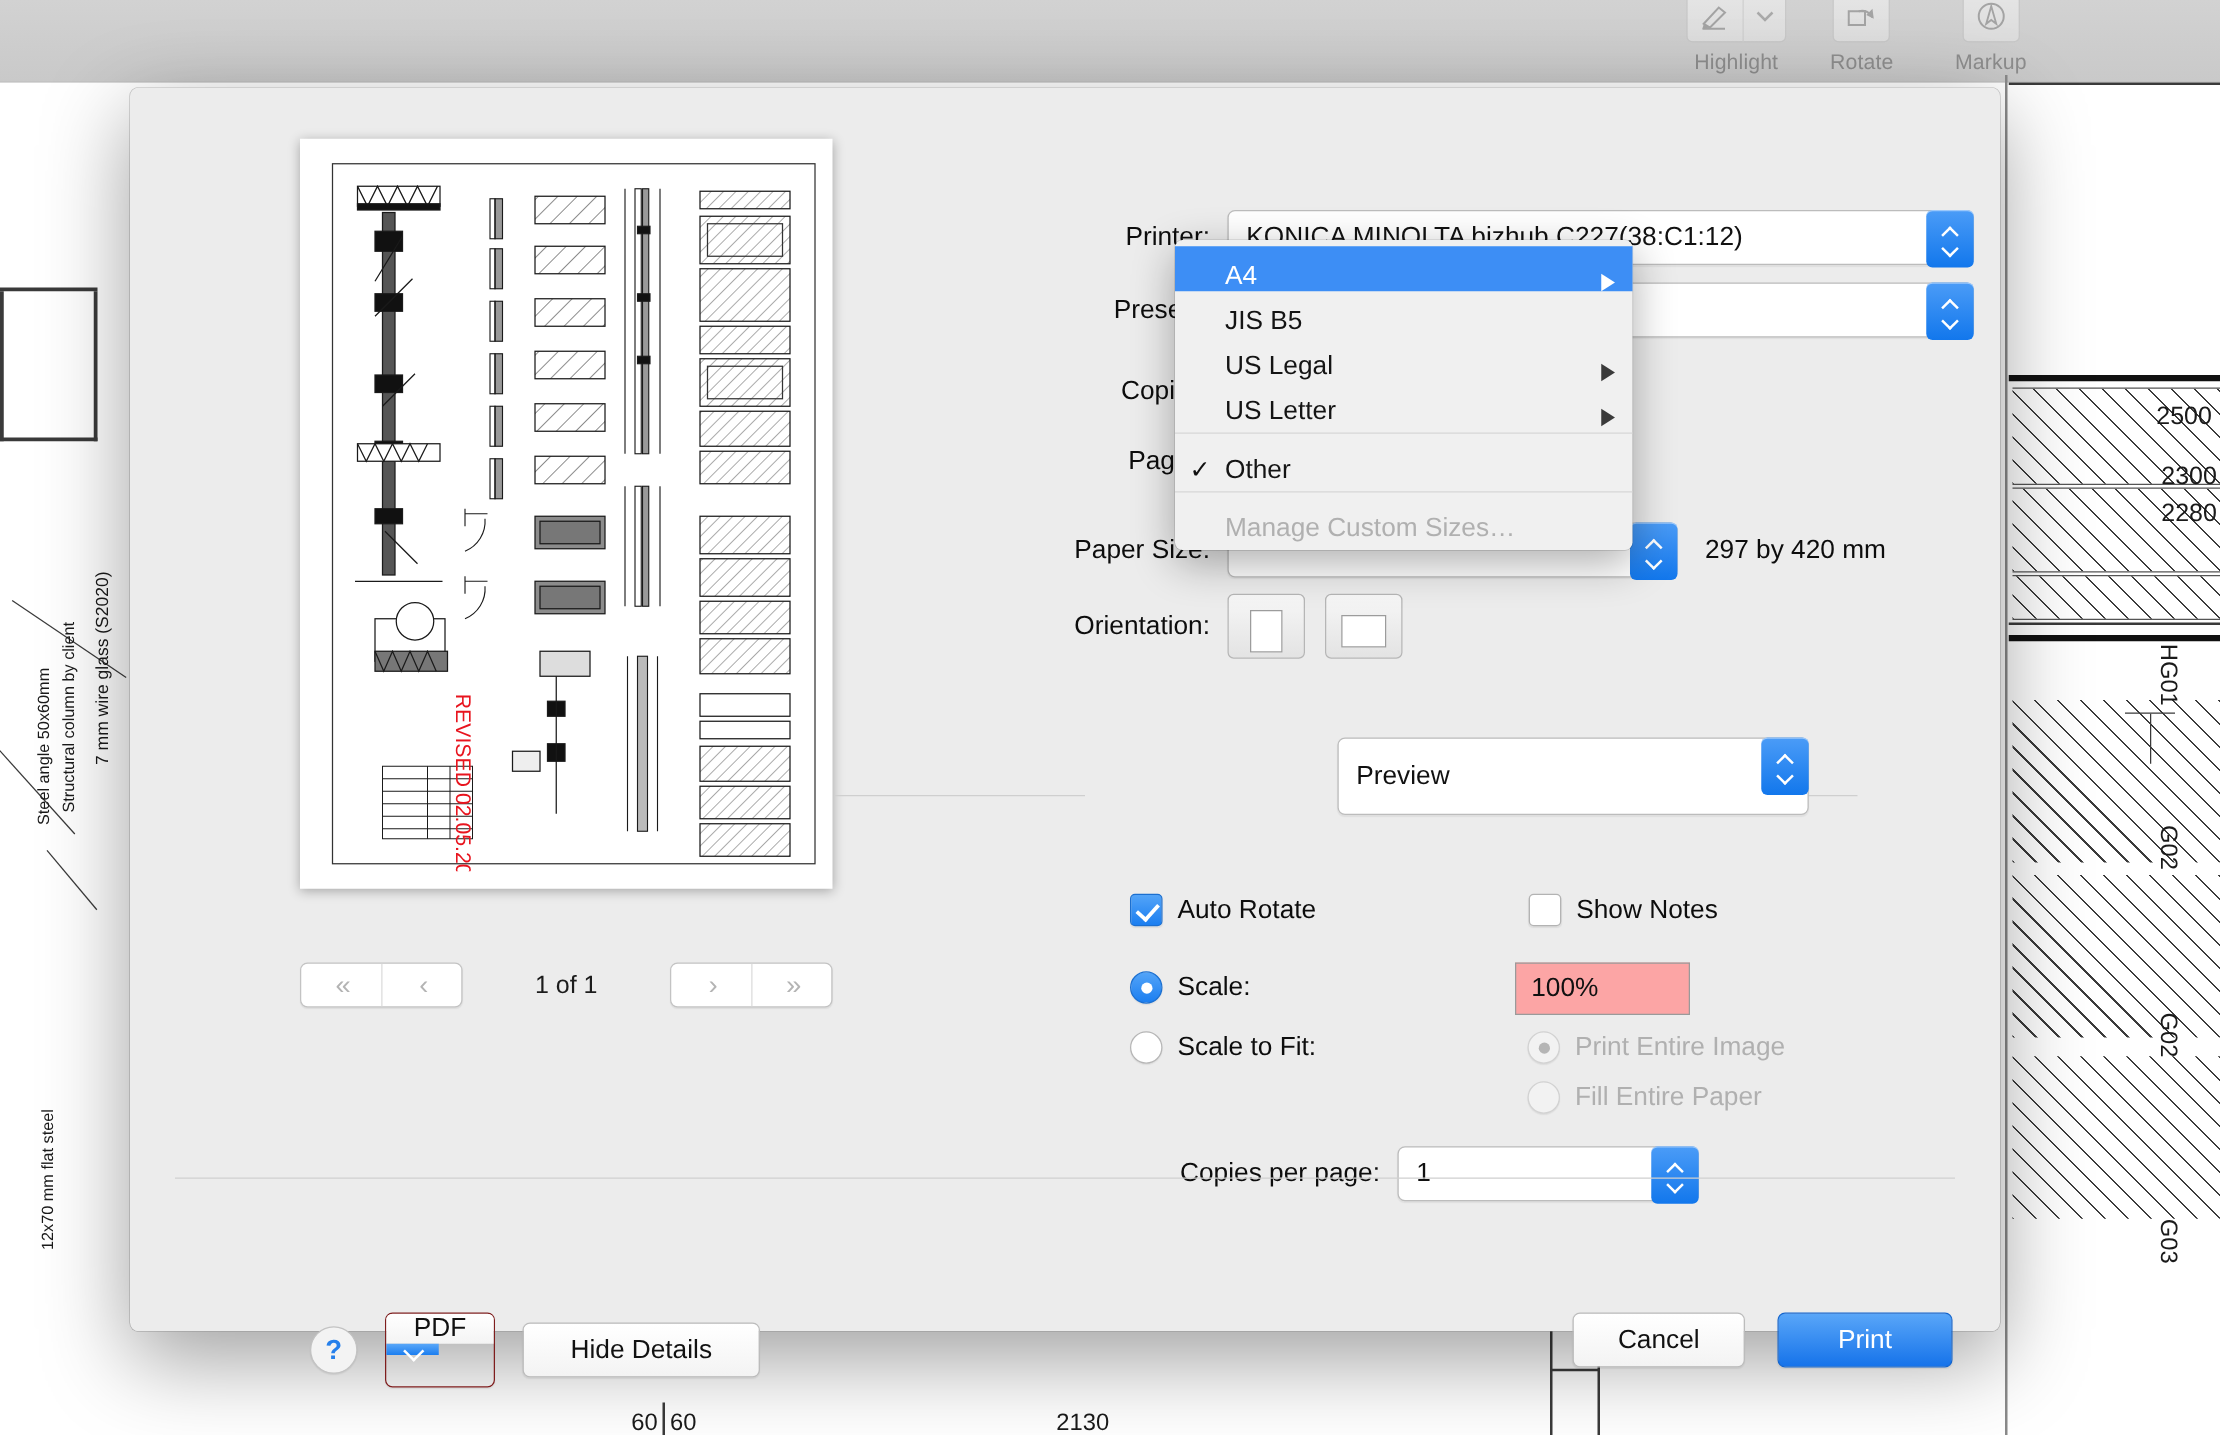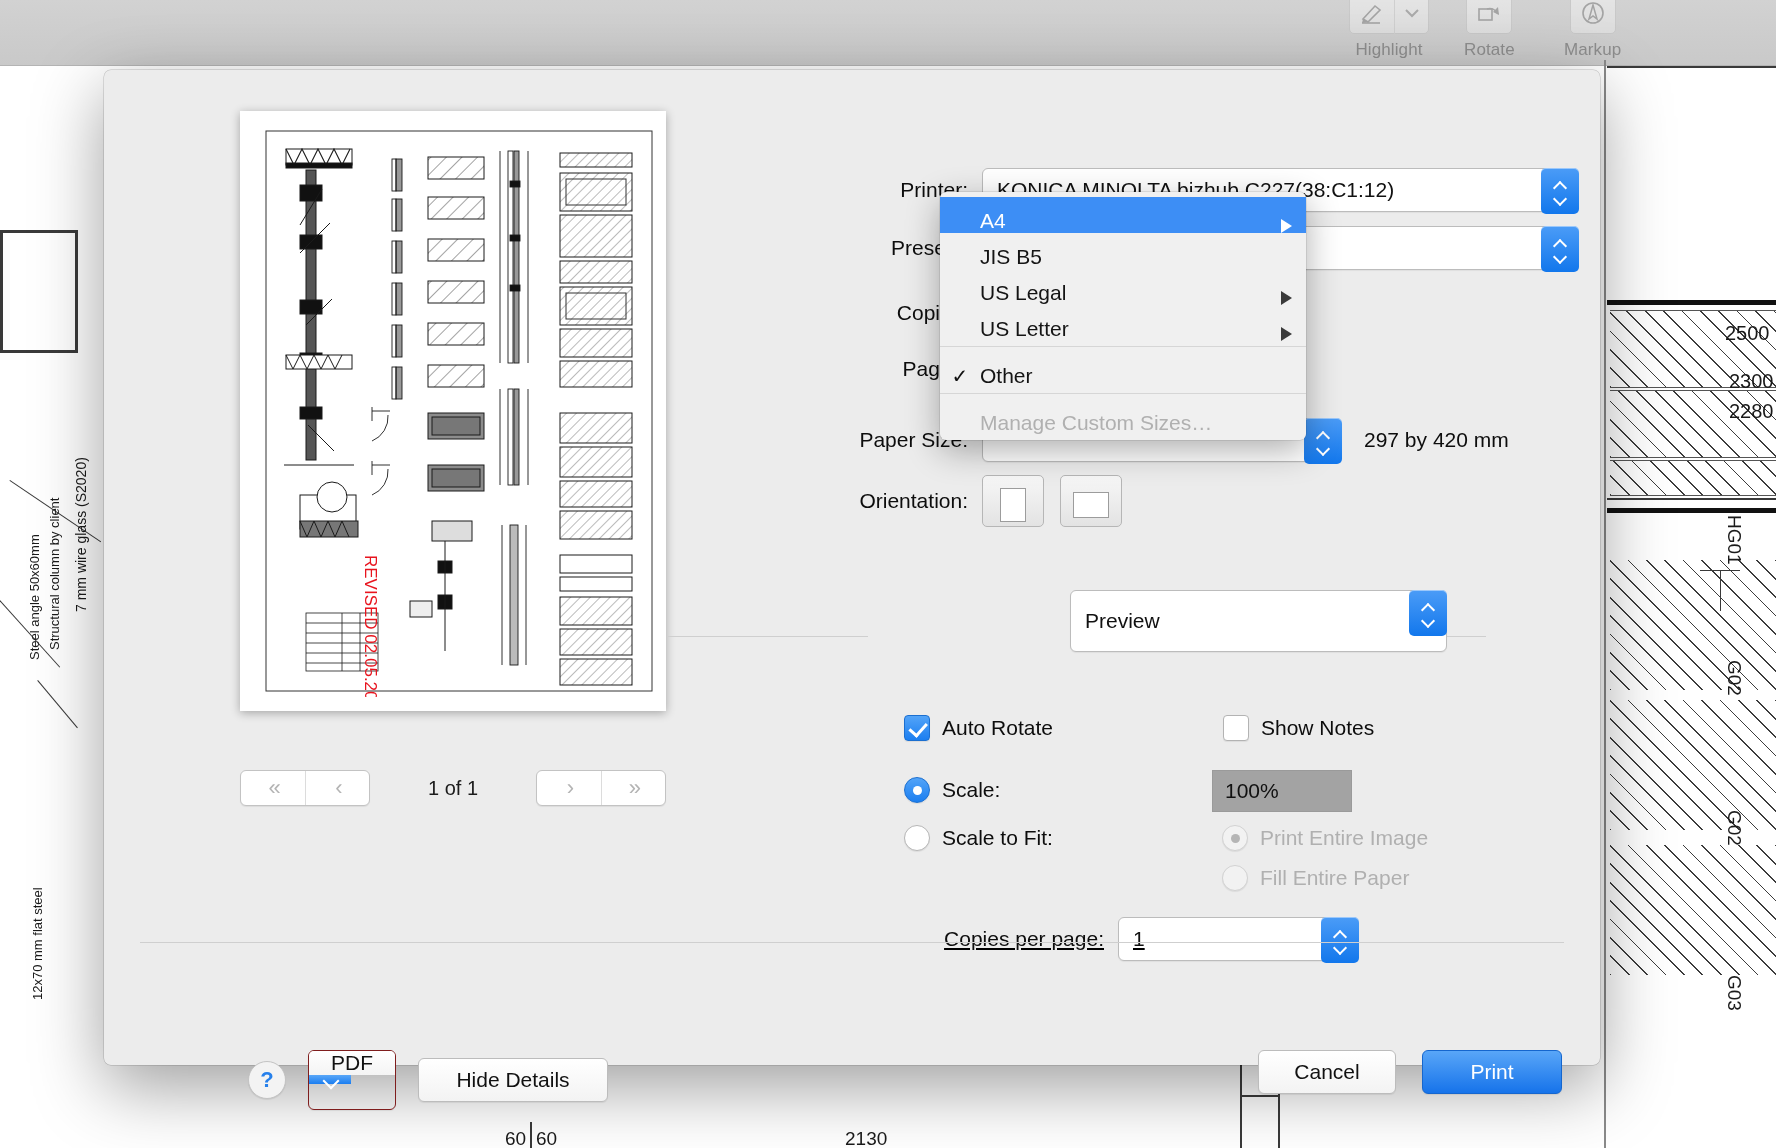--- a/index.html
+++ b/index.html
@@ -108,21 +108,21 @@
     box-shadow:0 1px 1px rgba(0,0,0,.07); flex:none;
   }
   .rd.on{ background:linear-gradient(#53a4f8,#1b7ef0); border-color:#1b6fd0; }
   .rd.on:after{ content:""; width:9px; height:9px; border-radius:50%; background:#fff; }
   .rd.dim{ background:#f2f2f2; border-color:#d2d2d2; }
   .rd.dim.on:after{ background:#b5b5b5; }
   .optlabel{ font-size:21px; color:#0d0d0d; margin-left:12px; }
   .optlabel.dim{ color:#b0b0b0; }
 
   .textfield{
-    background:#a3a3a3; border:1px solid #9a9a9a; height:42px;
+    background:#fca5a5; border:1px solid #9a9a9a; height:42px;
     display:flex; align-items:center; padding-left:12px; font-size:21px; color:#111;
   }
 
   
   .footer-hr{ position:absolute; left:36px; right:36px; top:872px; height:1px; background:#cfcfcf; }
   .help-btn{
     width:38px; height:38px; border-radius:50%; background:#f3f3f3;
     border:1px solid #c3c3c3; display:flex; align-items:center; justify-content:center;
     color:#2680eb; font-size:22px; font-weight:bold;
     box-shadow:0 1px 1px rgba(0,0,0,.08);
@@ -503,21 +503,21 @@
     </div>
     <div class="row" style="left:572px; top:755px;text-align:right;">
       <span class="rd dim on"></span>
       <span class="optlabel dim">Print Entire Image</span>
     </div>
     <div class="row" style="left:572px; top:795px;">
       <span class="rd dim"></span>
       <span class="optlabel dim">Fill Entire Paper</span>
     </div>
 
-    <div class="row" style="left:0; top:847px; width:100%;text-decoration:underline;">
+    <div class="row" style="left:0; top:847px; width:100%;">
       <div class="flabel" style="width:454px;">Copies per page:</div>
       <div class="popup" style="width:241px; margin-left:14px;">
         <span>1</span>
         <span class="stepper">
           <span class="chev"></span>
             <span class="chev dn"></span>
         </span>
       </div>
     </div>
   </div>

